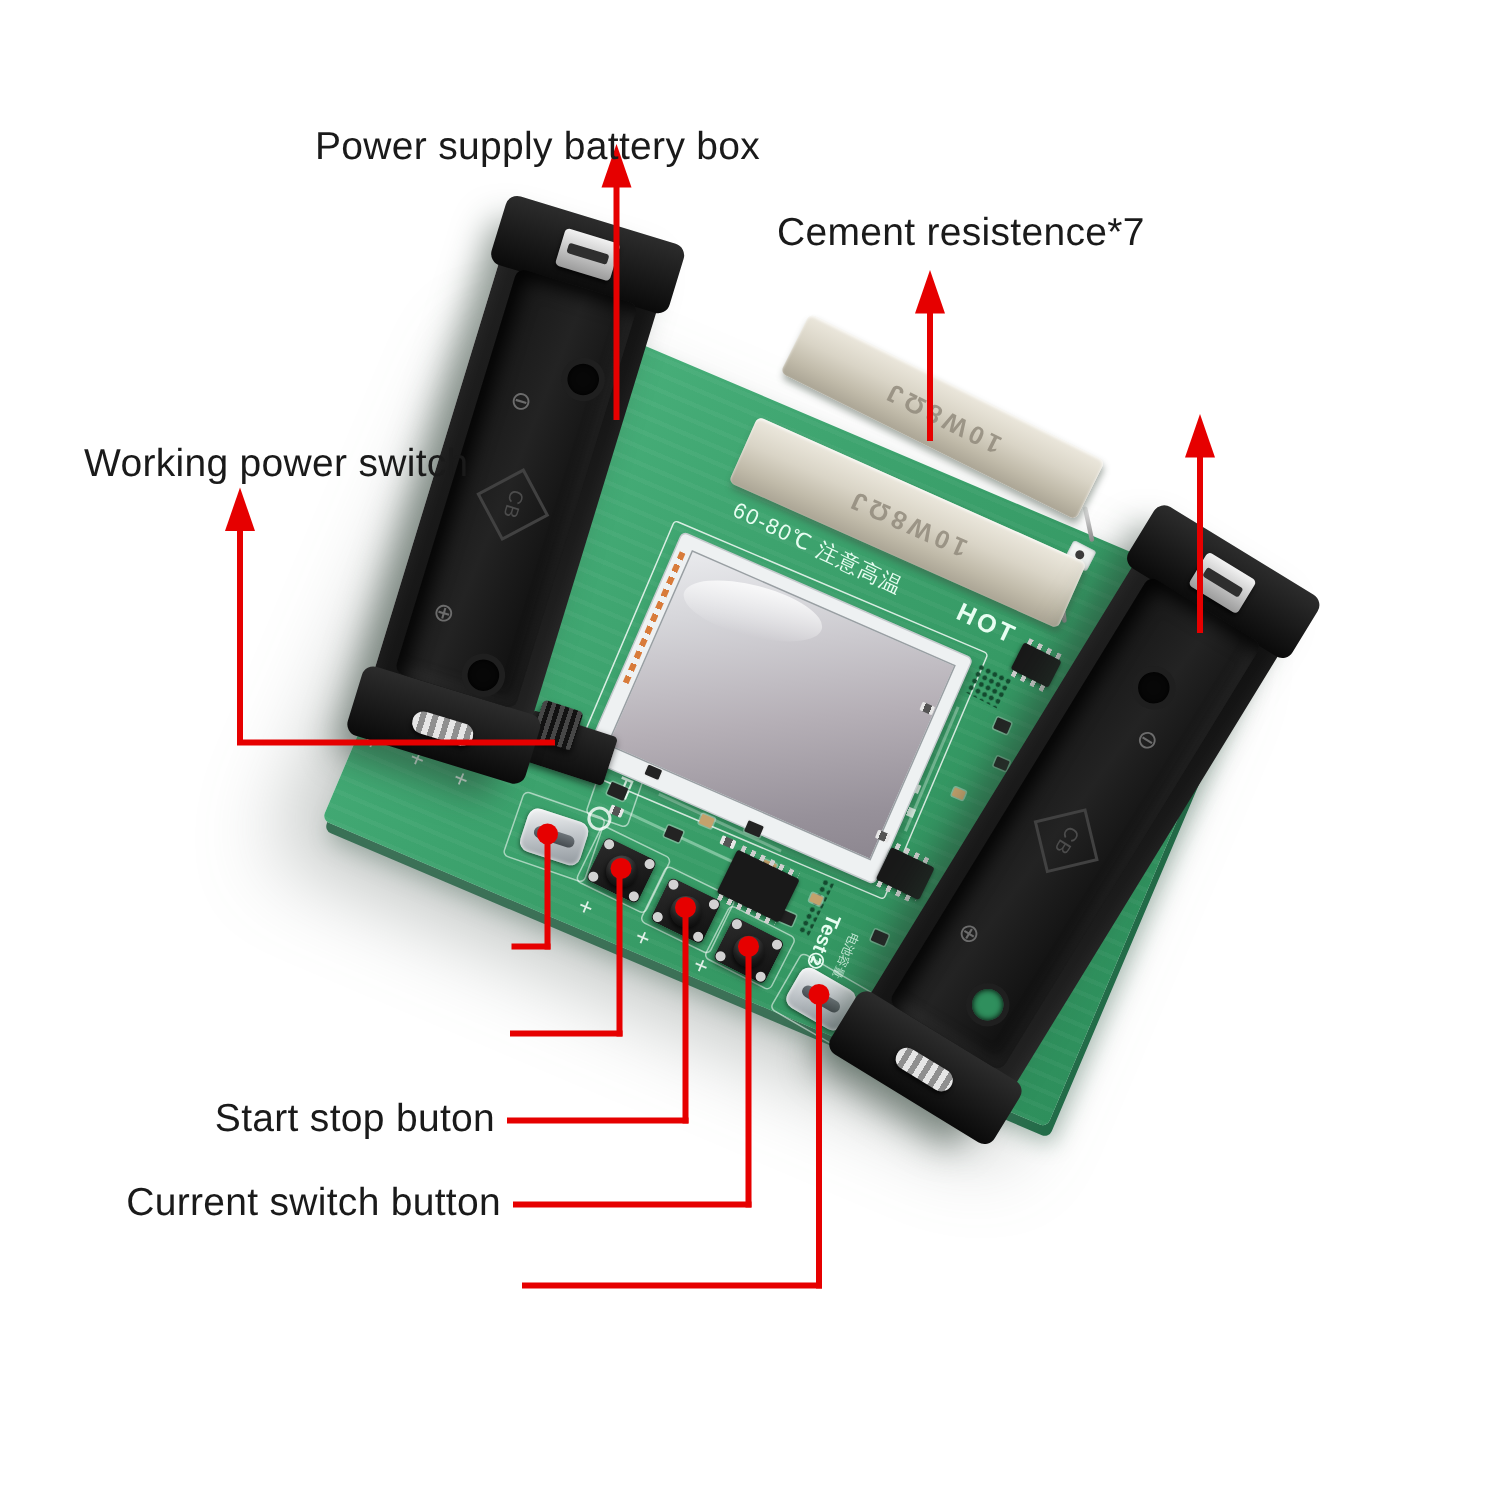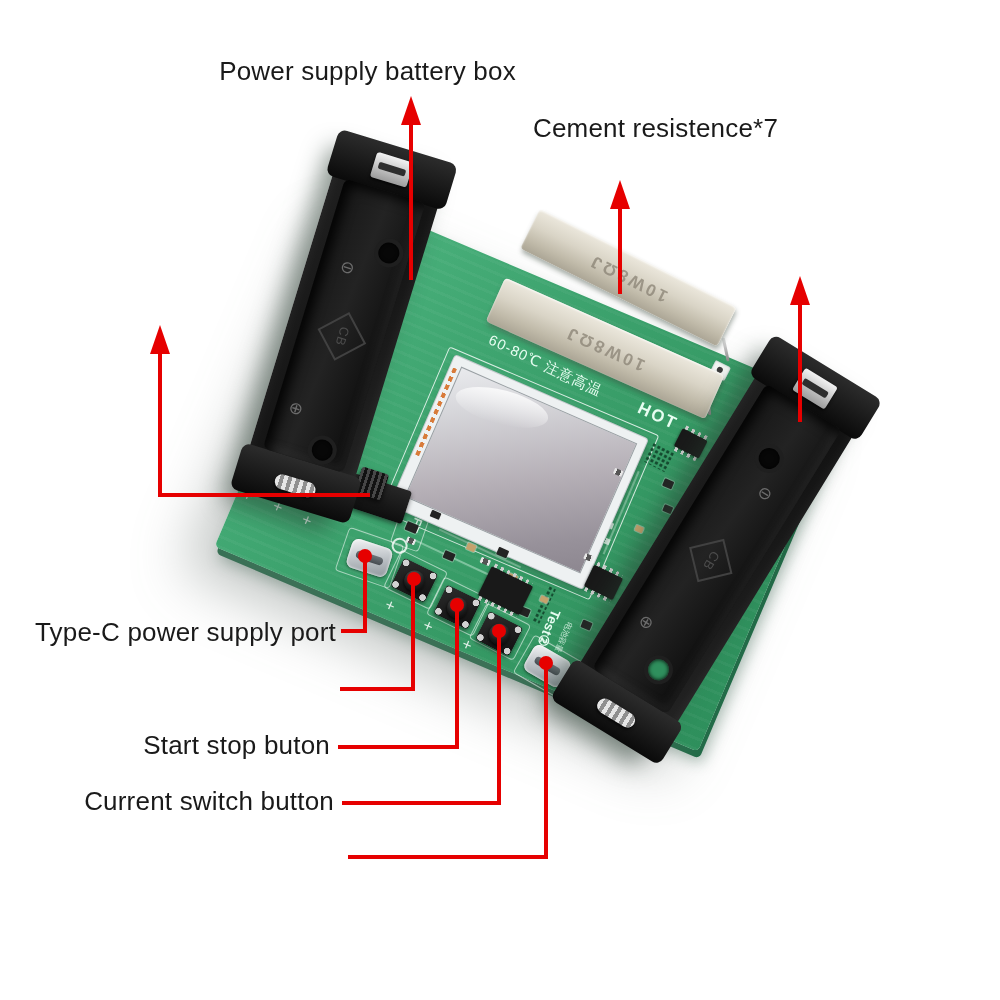--- a/index.html
+++ b/index.html
@@ -1,21 +1,21 @@
 <!DOCTYPE html>
 <html><head>
 <meta charset="utf-8">
 <style>
   html,body{margin:0;padding:0;background:#fff;}
   .scene{position:relative;width:1000px;height:1000px;background:#fff;overflow:hidden;
          font-family:"Liberation Sans",sans-serif;}
 
   
   .lbl{position:absolute;font-size:26px;color:#1a1a1a;white-space:nowrap;z-index:40;letter-spacing:.2px;}
-  .lbl.center{text-align:center;}
+  .lbl.center{margin-top:26px;}
   .rline{position:absolute;background:#e60000;z-index:35;}
   .rdot{position:absolute;width:14px;height:14px;border-radius:50%;background:#e60000;z-index:36;}
   .rhead{position:absolute;width:0;height:0;border-left:10px solid transparent;
          border-right:10px solid transparent;border-bottom:29px solid #e60000;z-index:36;}
 
   
   .board{position:absolute;left:267px;top:289px;width:525px;height:375px;
          transform:rotate(23deg);z-index:1;border-radius:5px;
          background:linear-gradient(115deg,#4cb37e 0%,#3da36e 35%,#369a65 60%,#2e8f5c 100%);
          box-shadow:-22px 34px 55px rgba(115,125,118,.42), 4px 6px 0 #1d6b45, 8px 10px 14px rgba(30,80,55,.35);}
@@ -233,21 +233,21 @@
       <span class="pol" style="left:28px;top:300px;">⊕</span>
       <div class="shole green" style="left:56px;top:330px;"></div>
       <div class="spring" style="bottom:13px;"></div>
     </div>
   </div>
 
   <div class="lbl center" style="left:210px;top:56px;width:315px;">Power supply battery box</div>
   <div class="lbl center" style="left:518px;top:112px;width:275px;line-height:33px;">
     <div>Cement resistence*7</div>
   </div>
-  <div class="lbl" style="right:664px;top:617px;">Type-C power supply port</div>
+  <div class="lbl" style="left:56px;top:293px;">Working power switch</div>
   <div class="lbl" style="right:670px;top:730px;">Start stop buton</div>
   <div class="lbl" style="right:666px;top:786px;">Current switch button</div>
 
   <div class="rhead" style="left:401px;top:96px;"></div>
   <div class="rline" style="left:409px;top:124px;width:4px;height:156px;"></div>
 
   <div class="rhead" style="left:610px;top:180px;"></div>
   <div class="rline" style="left:618px;top:208px;width:4px;height:86px;"></div>
 
   <div class="rhead" style="left:790px;top:276px;"></div>

